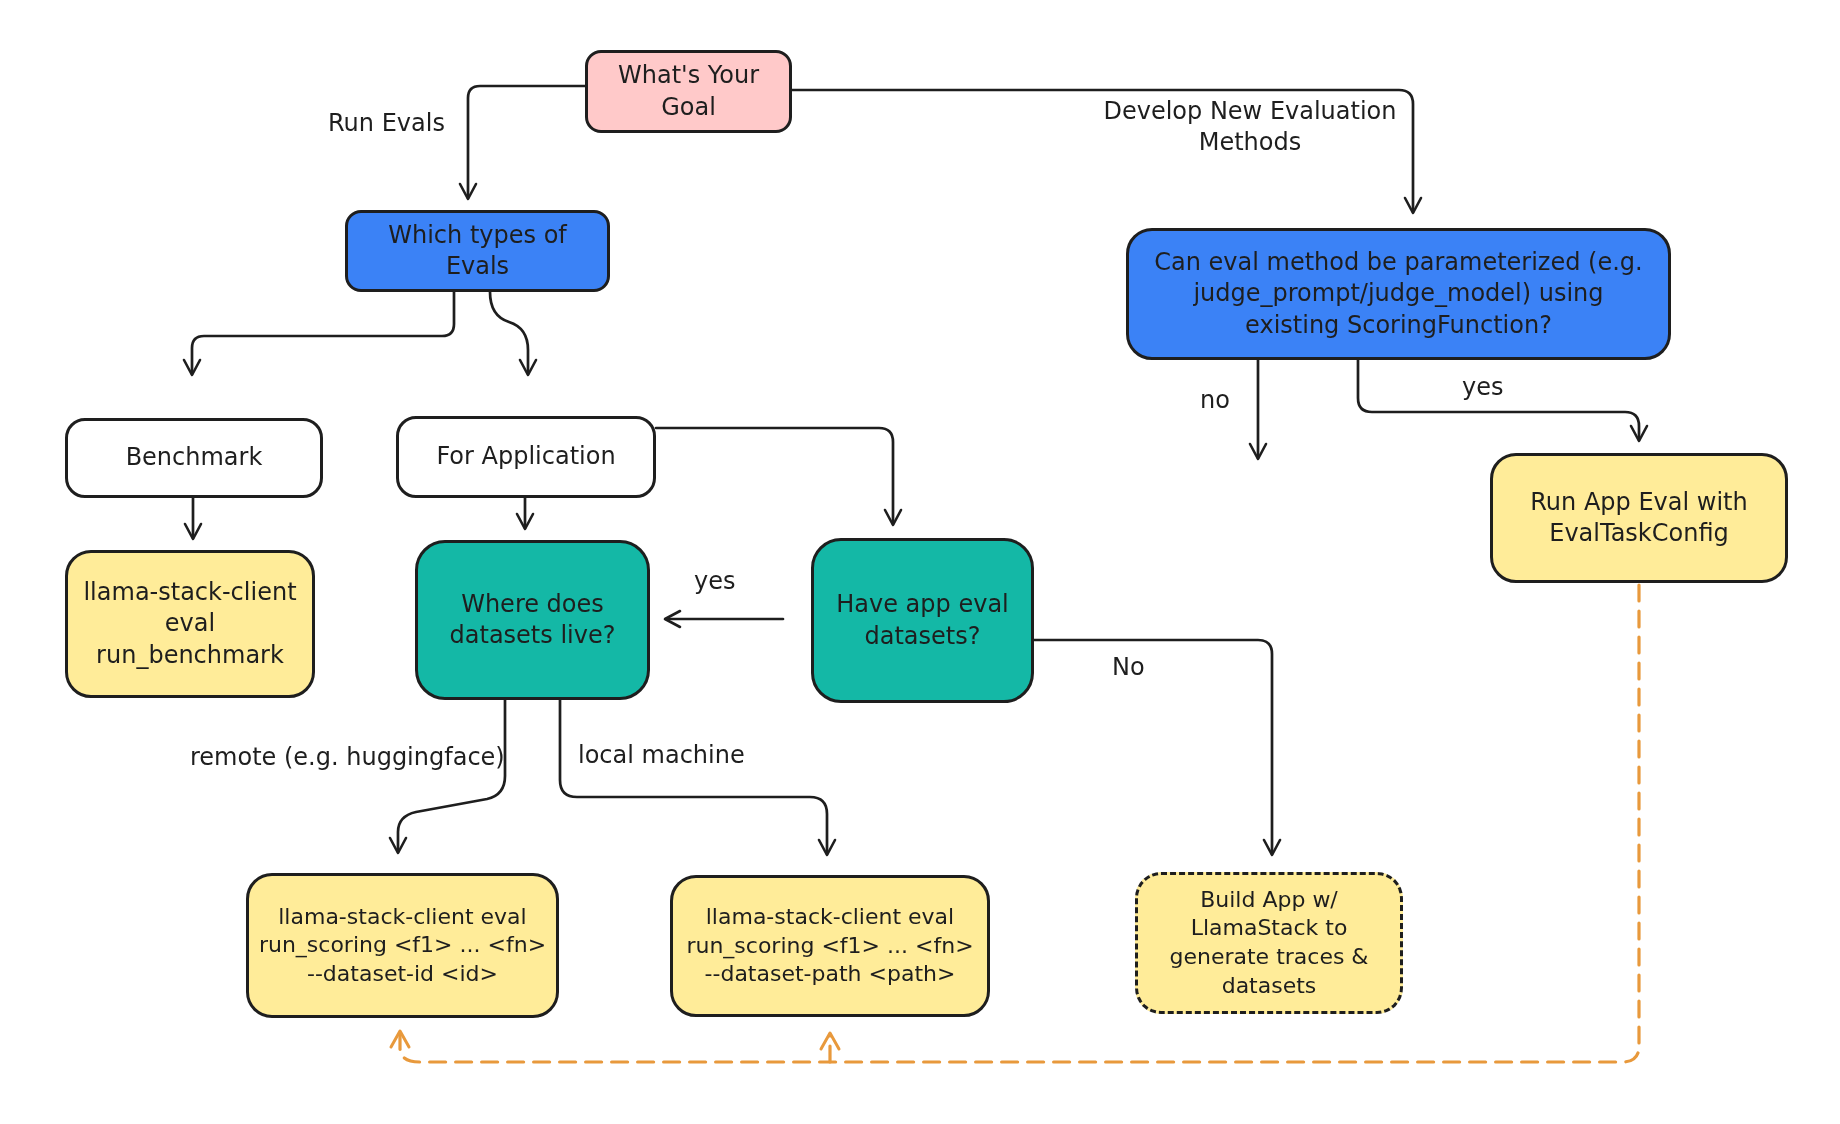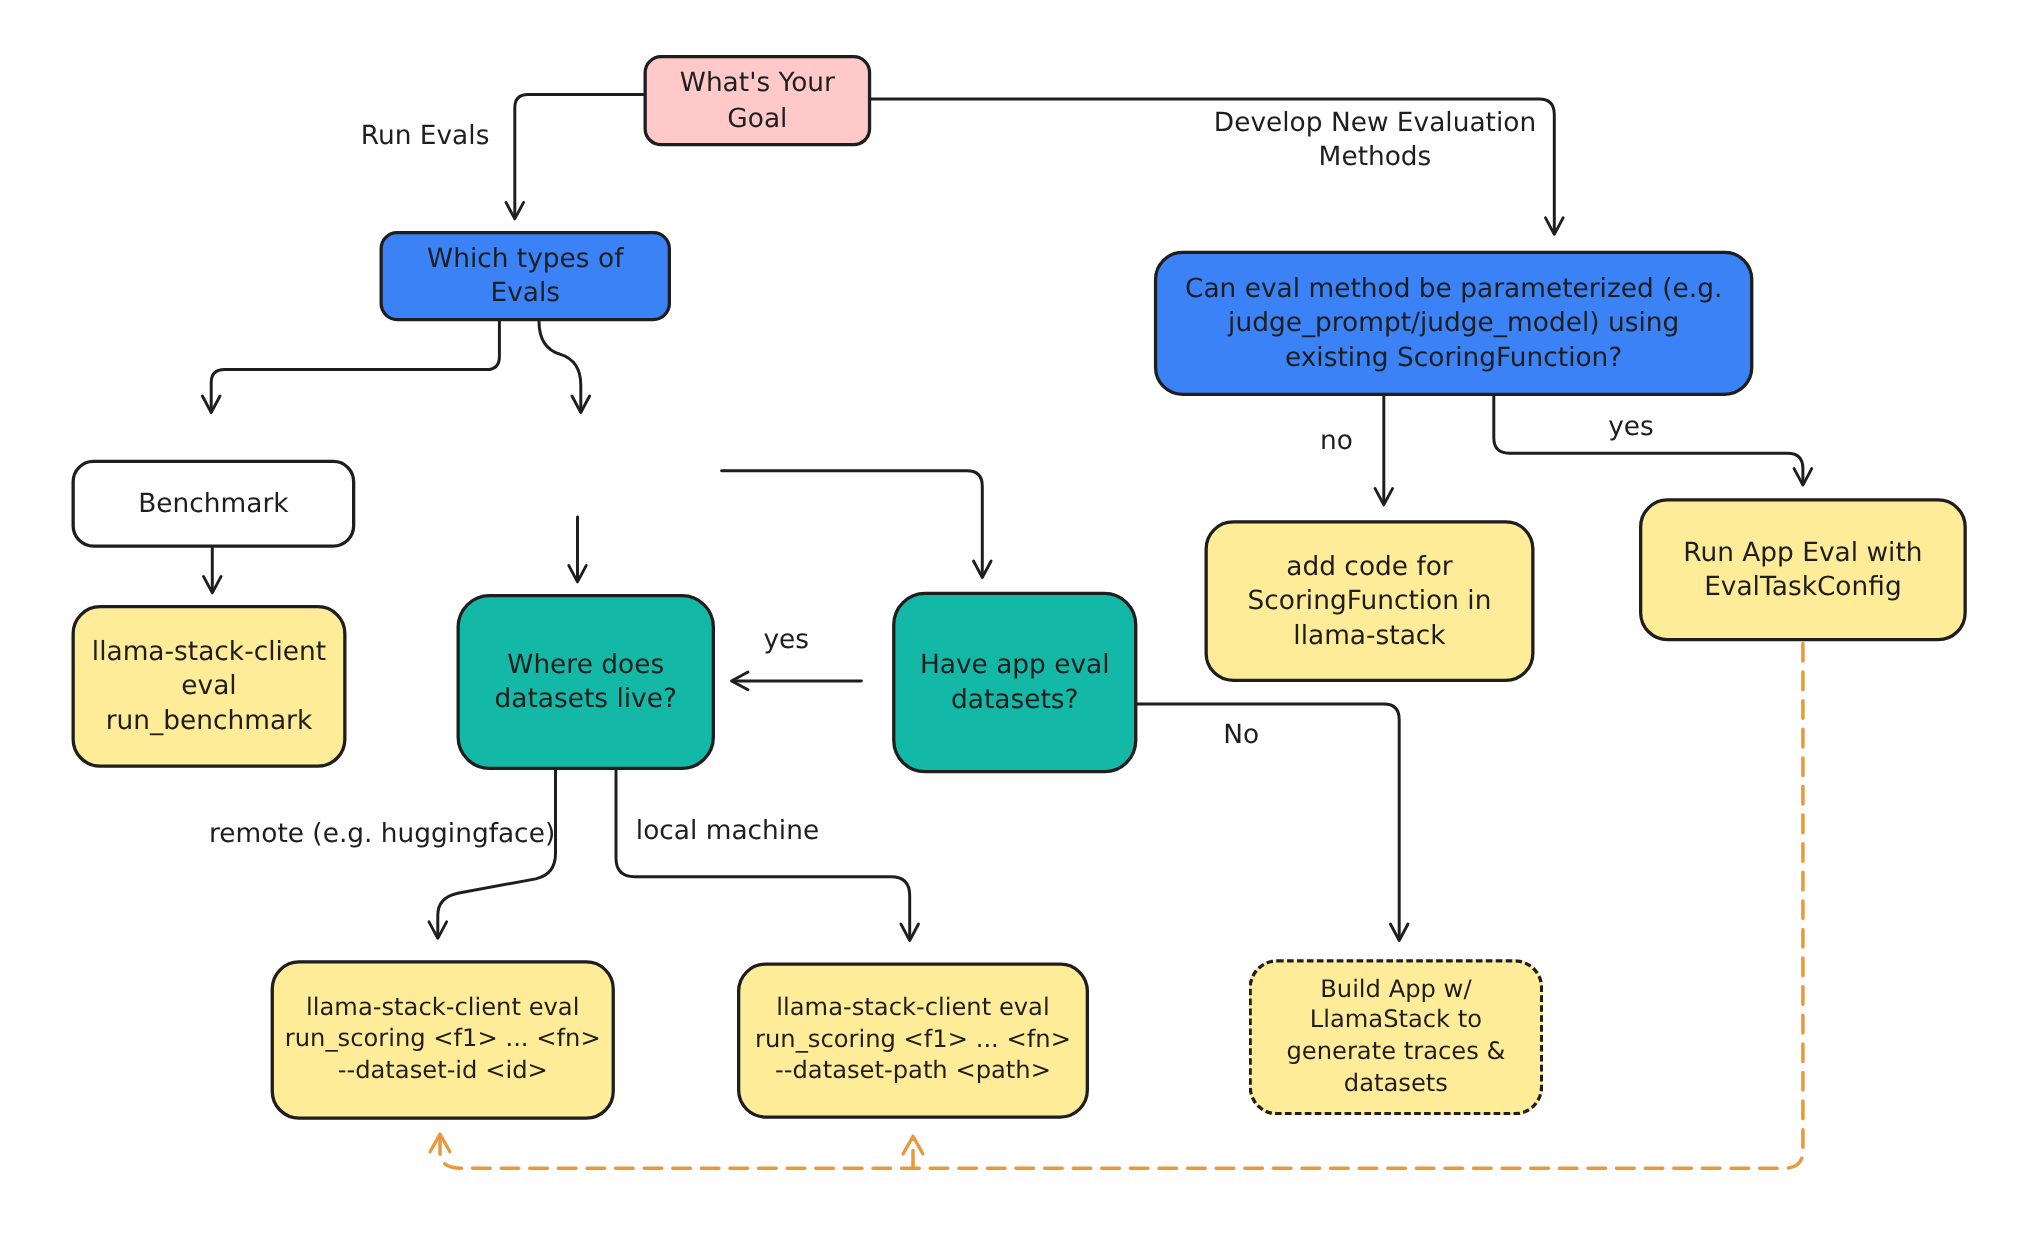--- a/index.html
+++ b/index.html
@@ -64,51 +64,49 @@
   <div class="node fill-pink r16 f24" style="left:585px; top:50px; width:207px; height:83px;">
     <span>What's Your
 Goal</span>
   </div>
 
   <div class="node fill-green r16 f24" style="left:345px; top:210px; width:265px; height:82px;">
     <span>Which types of
 Evals</span>
   </div>
 
-  <div class="node fill-green r26 f24" style="left:1049px; top:228px; width:545px; height:132px;align-items:center;">
+  <div class="node fill-green r26 f24" style="left:1126px; top:228px; width:545px; height:132px;align-items:center;">
     <span>Can eval method be parameterized (e.g.
 judge_prompt/judge_model) using
 existing ScoringFunction?</span>
   </div>
 
   <div class="node r20 f24" style="left:65px; top:390px; width:258px; height:80px;">
     <span>Benchmark</span>
   </div>
 
+  <div class="node r20 f24" style="left:396px; top:388px; width:260px; height:82px;">
+    <span>For Application</span>
+  </div>
 
   <div class="node fill-yellow r26 f24" style="left:65px; top:550px; width:250px; height:148px;">
     <span>llama-stack-client
 eval run_benchmark</span>
   </div>
 
   <div class="node fill-blue r30 f24" style="left:415px; top:540px; width:235px; height:160px;">
     <span>Where does
 datasets live?</span>
   </div>
 
   <div class="node fill-blue r30 f24" style="left:783px; top:538px; width:223px; height:165px;margin-left:28px;">
     <span>Have app eval
 datasets?</span>
   </div>
 
-  <div class="node fill-yellow r26 f24" style="left:1095px; top:473px; width:300px; height:147px;">
-    <span>add code for
-ScoringFunction in
-llama-stack</span>
-  </div>
 
   <div class="node fill-yellow r26 f24" style="left:1490px; top:453px; width:298px; height:130px;">
     <span>Run App Eval with
 EvalTaskConfig</span>
   </div>
 
   <div class="node fill-yellow r26 f22" style="left:246px; top:873px; width:313px; height:145px;">
     <span>llama-stack-client eval
 run_scoring &lt;f1&gt; ... &lt;fn&gt;
 --dataset-id &lt;id&gt;</span>

